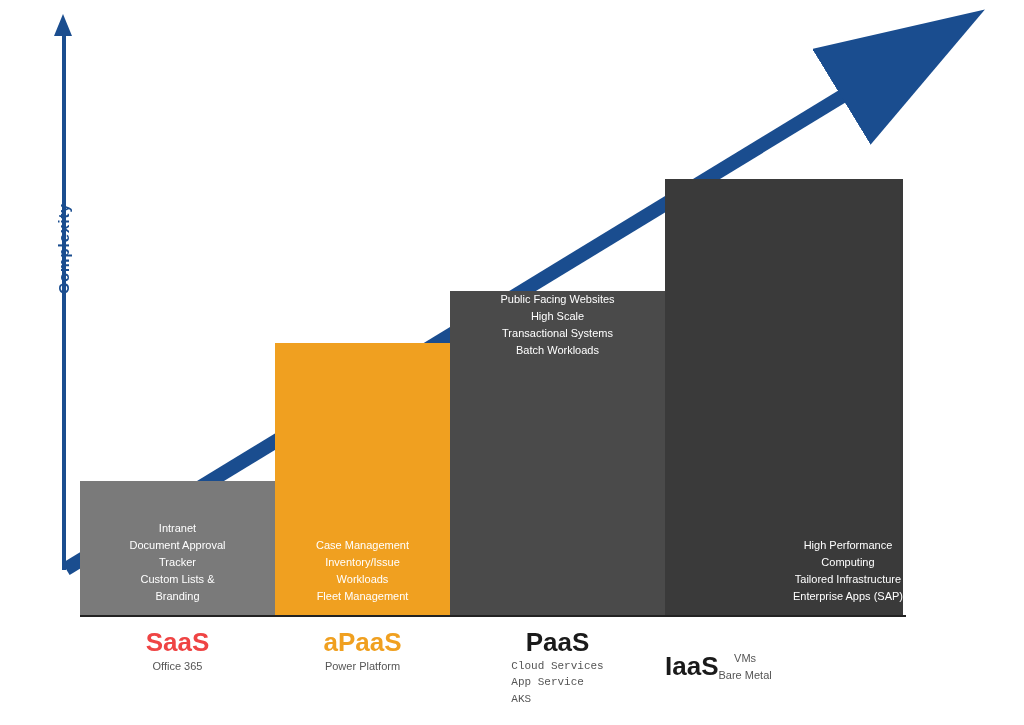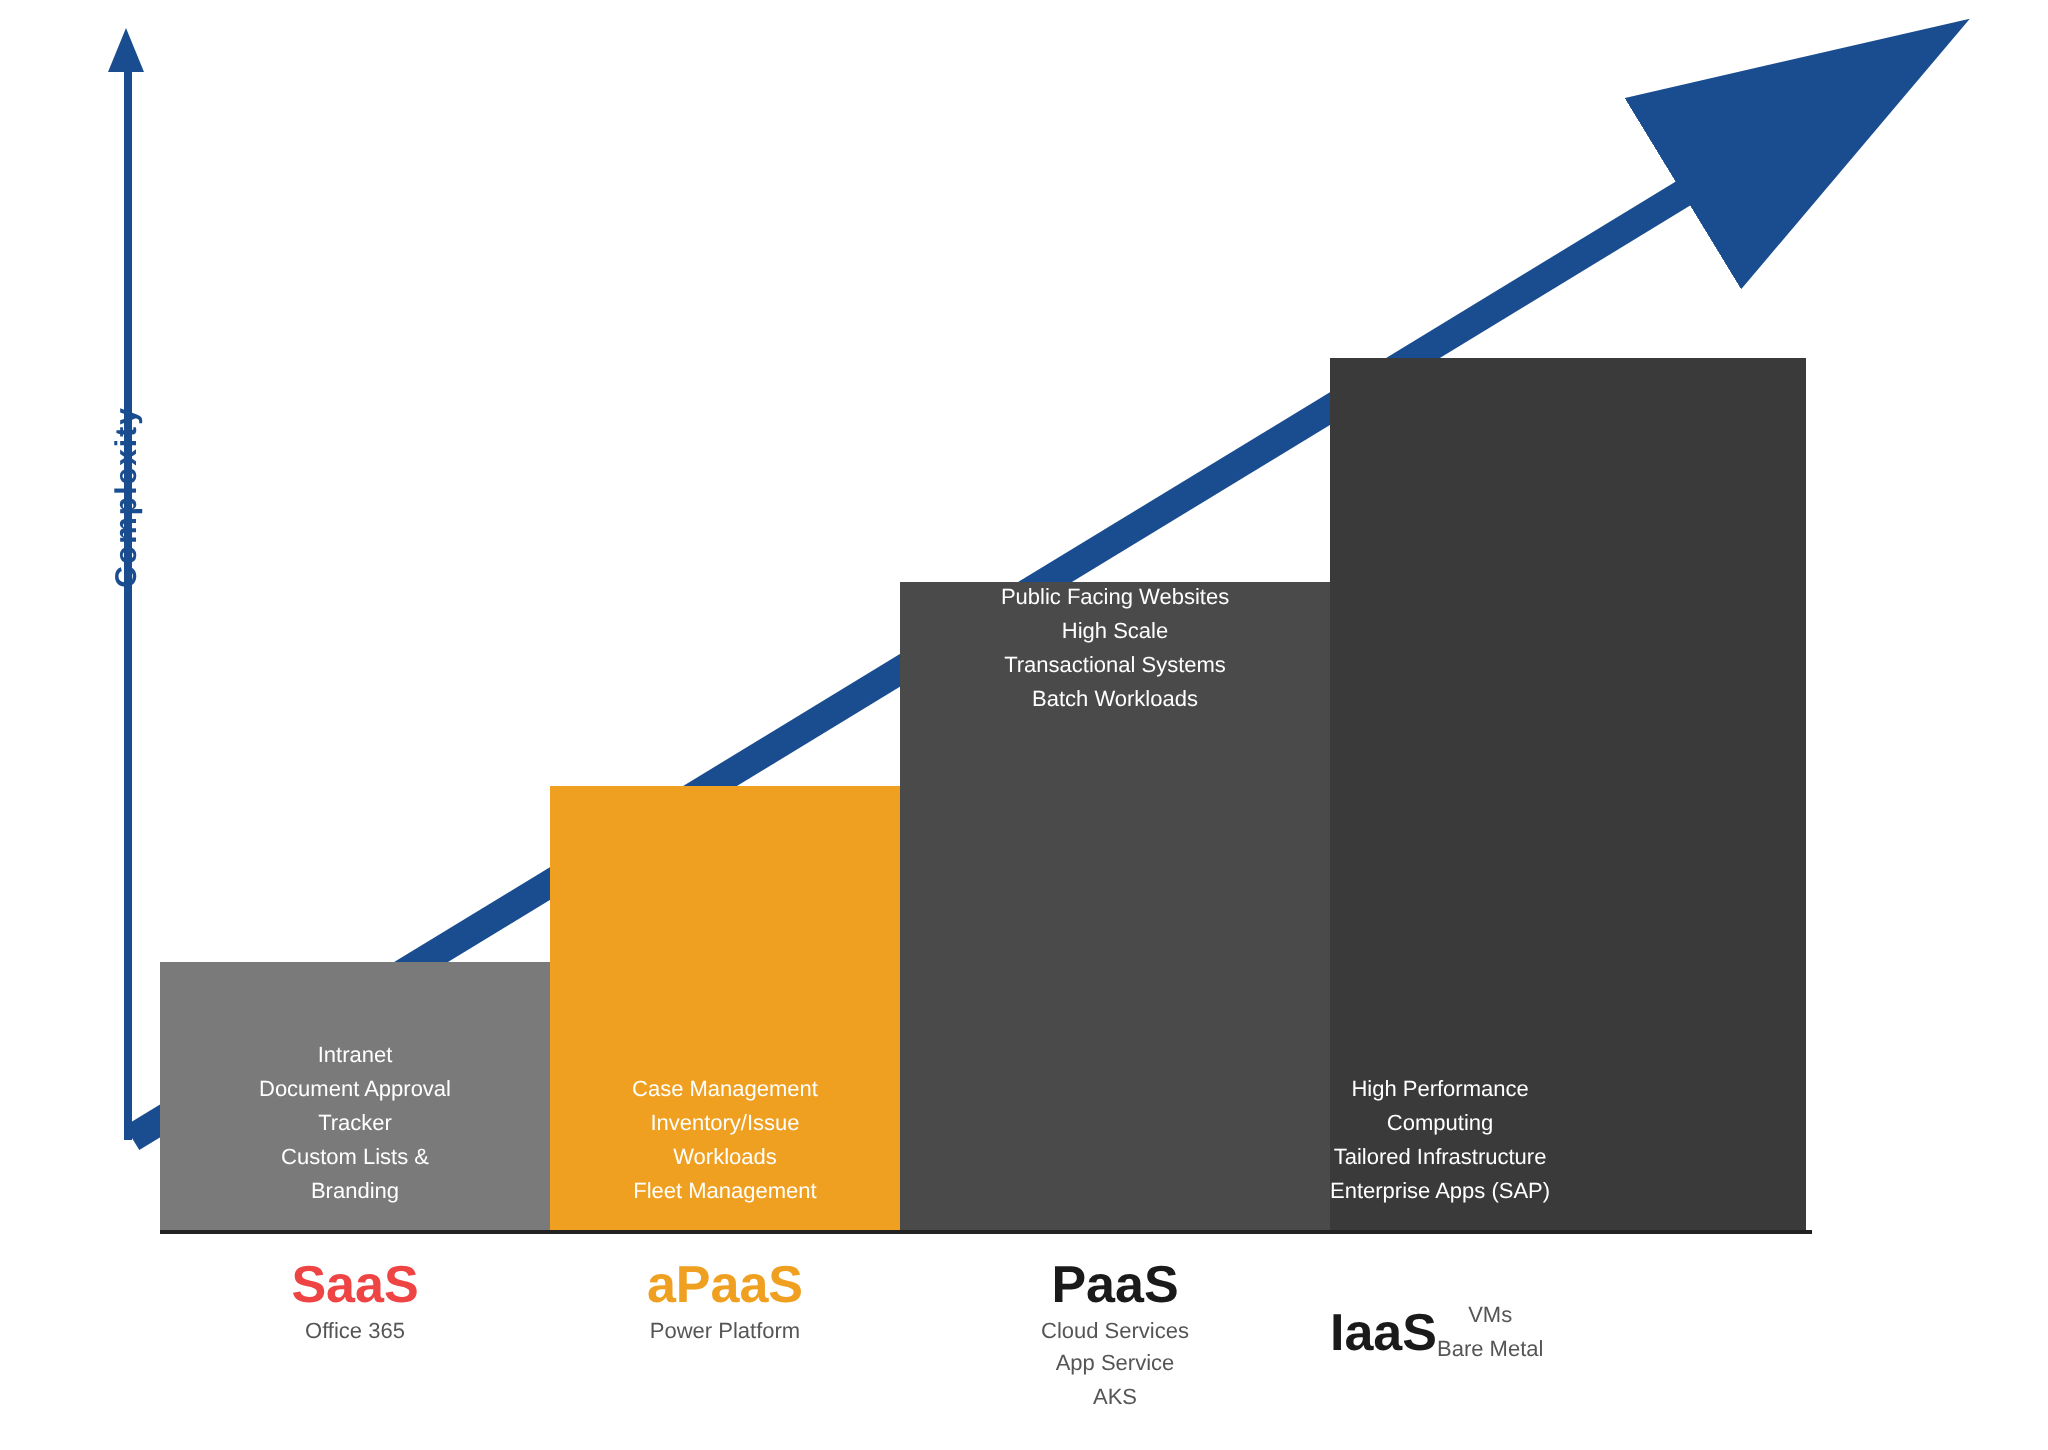--- a/index.html
+++ b/index.html
@@ -44,39 +44,39 @@
     <div style="background:#7a7a7a; width:195px; height:136px; display:flex; flex-direction:column; justify-content:flex-end; align-items:center; padding-bottom:12px;">
       <div style="color:white; font-size:11px; text-align:center; line-height:1.55;">
         <div>Intranet</div>
         <div>Document Approval</div>
         <div>Tracker</div>
         <div>Custom Lists &amp;</div>
         <div>Branding</div>
       </div>
     </div>
 
-    <div style="background:#f0a020; width:175px; height:224px; display:flex; flex-direction:column; justify-content:flex-end; align-items:center; padding-bottom:12px;">
+    <div style="background:#f0a020; width:175px; height:274px; display:flex; flex-direction:column; justify-content:flex-end; align-items:center; padding-bottom:12px;">
       <div style="color:white; font-size:11px; text-align:center; line-height:1.55;">
         <div>Case Management</div>
         <div>Inventory/Issue</div>
         <div>Workloads</div>
         <div>Fleet Management</div>
       </div>
     </div>
 
     <div style="background:#4a4a4a; width:215px; height:326px; display:flex; flex-direction:column; justify-content:flex-start; align-items:center; padding-bottom:12px;">
       <div style="color:white; font-size:11px; text-align:center; line-height:1.55;">
         <div>Public Facing Websites</div>
         <div>High Scale</div>
         <div>Transactional Systems</div>
         <div>Batch Workloads</div>
       </div>
     </div>
 
-    <div style="background:#3a3a3a; width:238px; height:438px; display:flex; flex-direction:column; justify-content:flex-end; align-items:flex-start; padding-bottom:12px;">
+    <div style="background:#3a3a3a; width:238px; height:438px; display:flex; flex-direction:column; justify-content:flex-end; align-items:flex-end; padding-bottom:12px;">
       <div style="color:white; font-size:11px; text-align:center; line-height:1.55;">
         <div>High Performance</div>
         <div>Computing</div>
         <div>Tailored Infrastructure</div>
         <div>Enterprise Apps (SAP)</div>
       </div>
     </div>
 
   </div>
 
@@ -89,21 +89,21 @@
       <div style="font-size:11px; color:#555; text-align:center; line-height:1.5;">Office 365</div>
     </div>
 
     <div style="width:175px; display:flex; flex-direction:column; align-items:center;">
       <div style="font-size:26px; font-weight:bold; color:#f0a020;">aPaaS</div>
       <div style="font-size:11px; color:#555; text-align:center; line-height:1.5;">Power Platform</div>
     </div>
 
     <div style="width:215px; display:flex; flex-direction:column; align-items:center;">
       <div style="font-size:26px; font-weight:bold; color:#1a1a1a;">PaaS</div>
-      <div style="font-size:11px; color:#555; text-align:center; line-height:1.5;">Cloud Services<br>App Service<br>AKS</div>
+      <div style="font-size:11px; color:#555; line-height:1.5;font-family:Liberation Mono, monospace;">Cloud Services<br>App Service<br>AKS</div>
     </div>
 
     <div style="width:238px; display:flex; flex-direction:row; align-items:center;">
       <div style="font-size:26px; font-weight:bold; color:#1a1a1a;">IaaS</div>
       <div style="font-size:11px; color:#555; text-align:center; line-height:1.5;">VMs<br>Bare Metal</div>
     </div>
 
   </div>
 
 </div>

